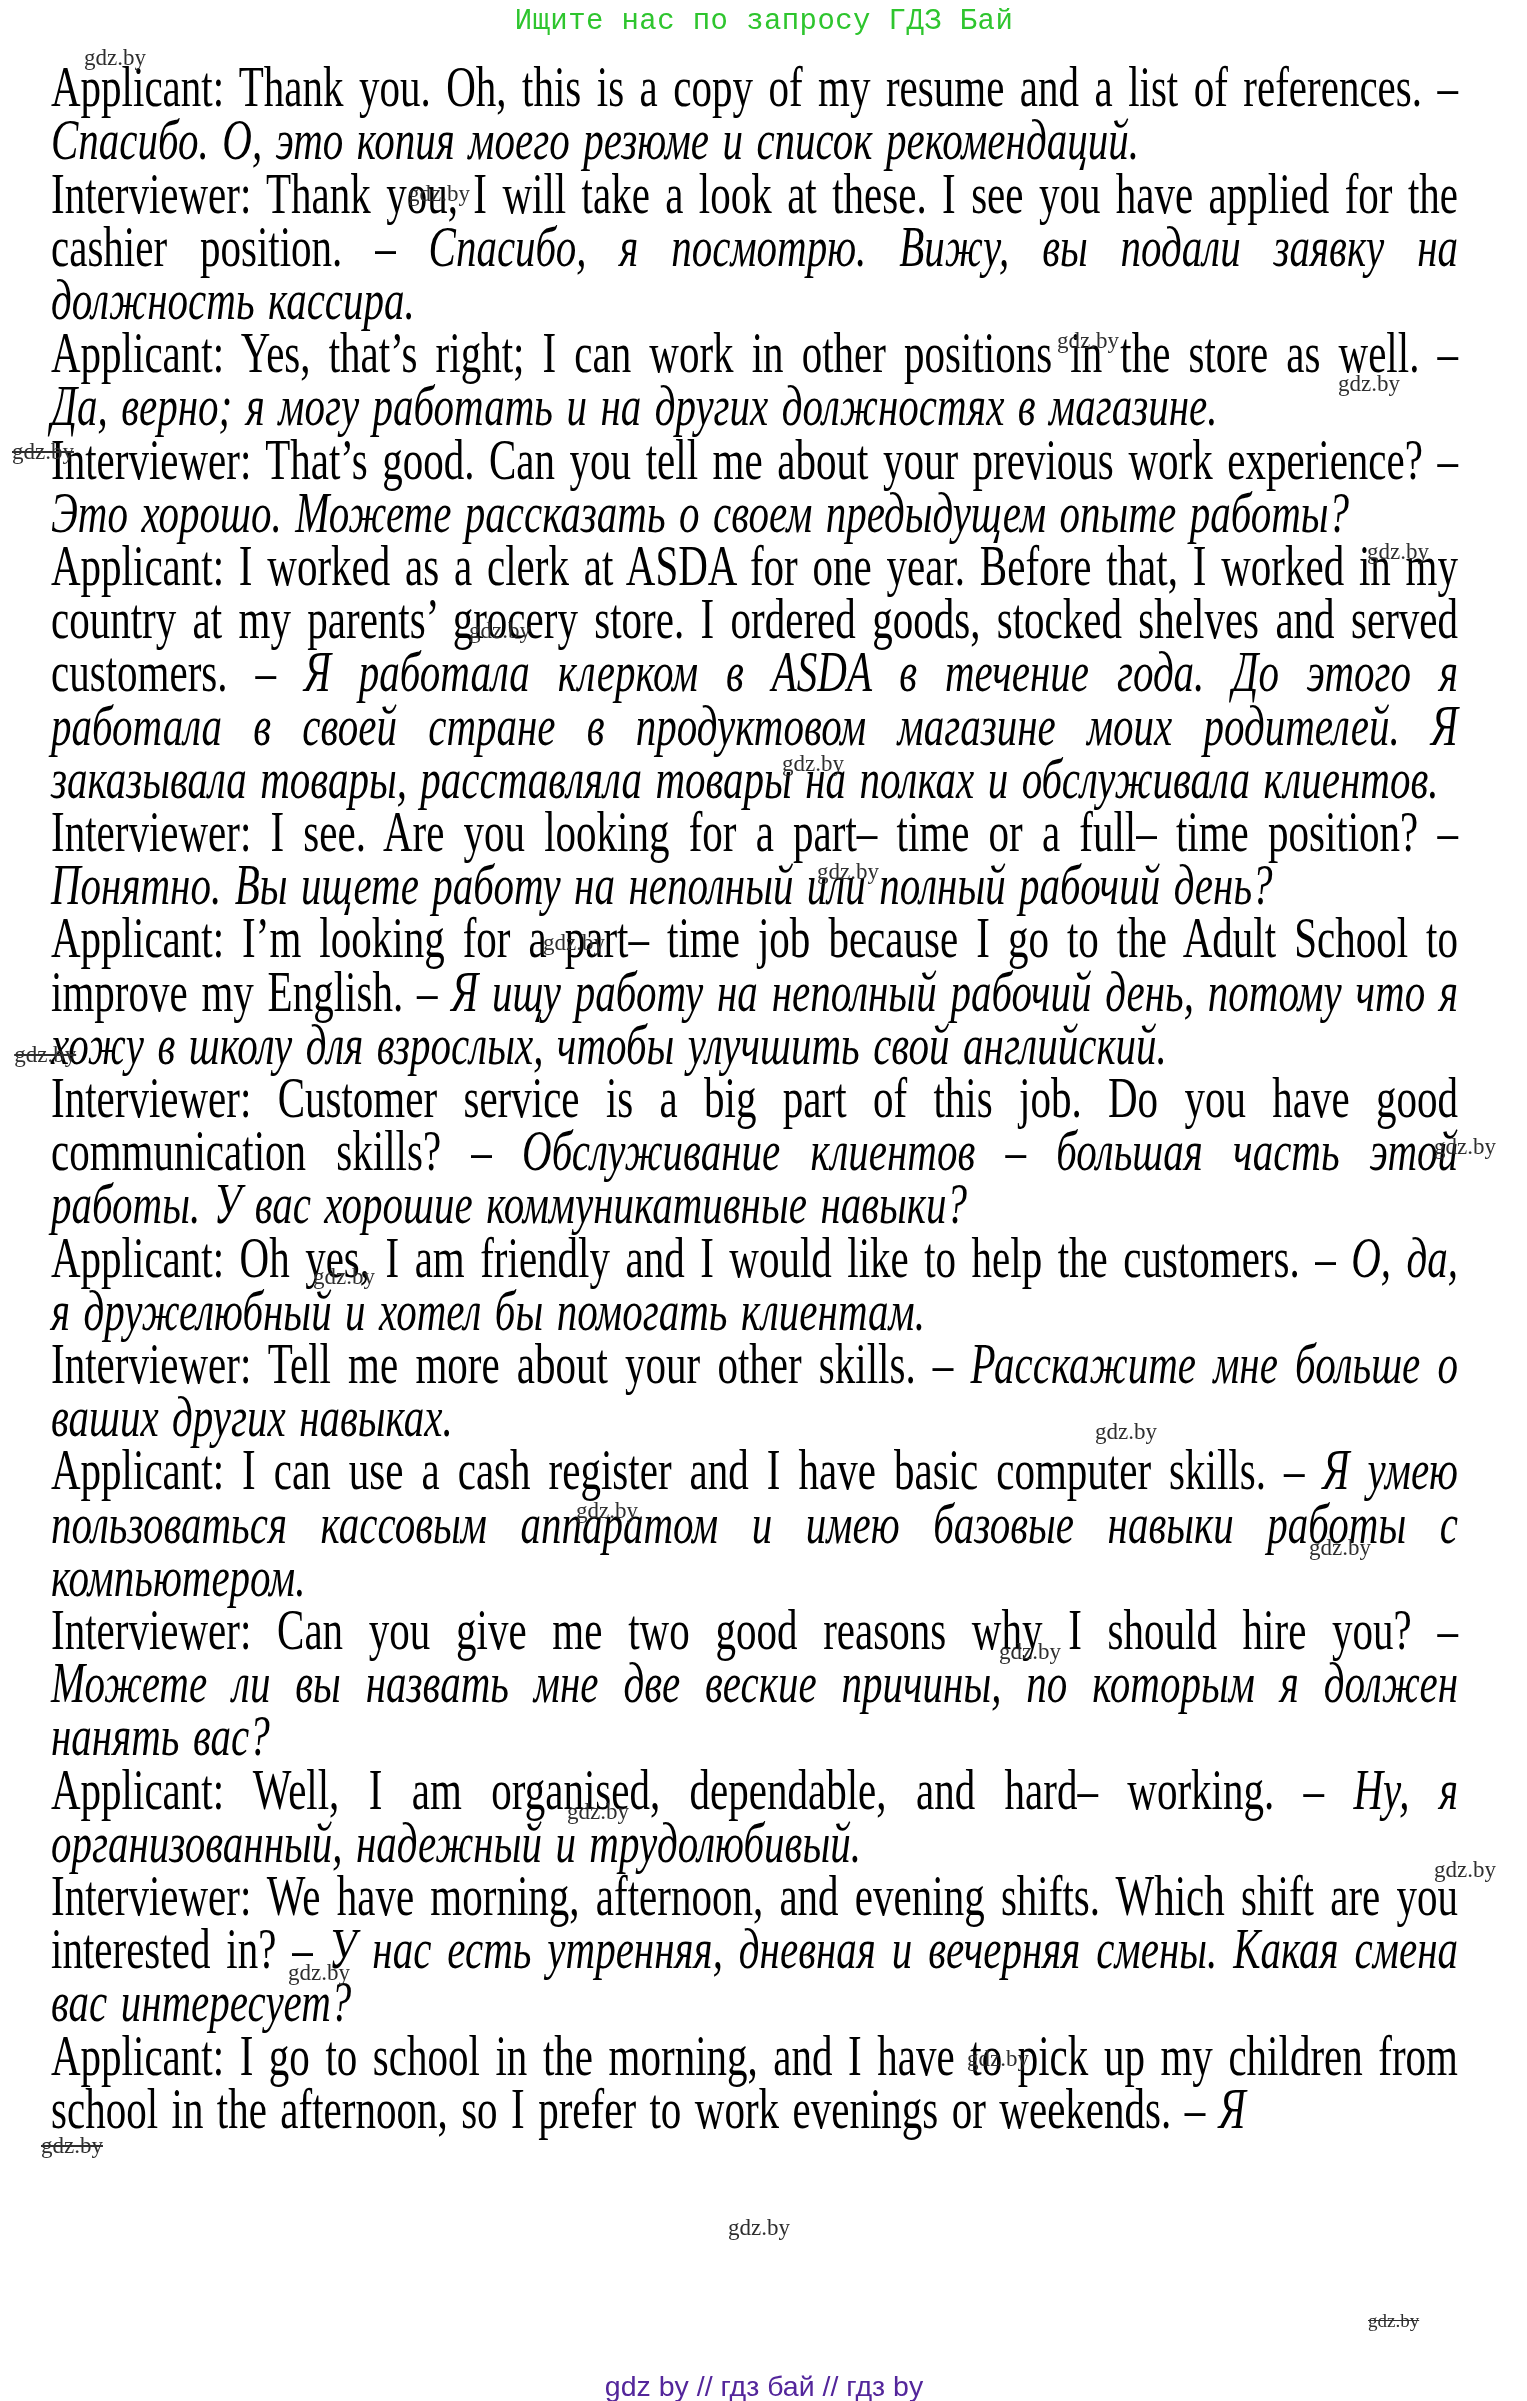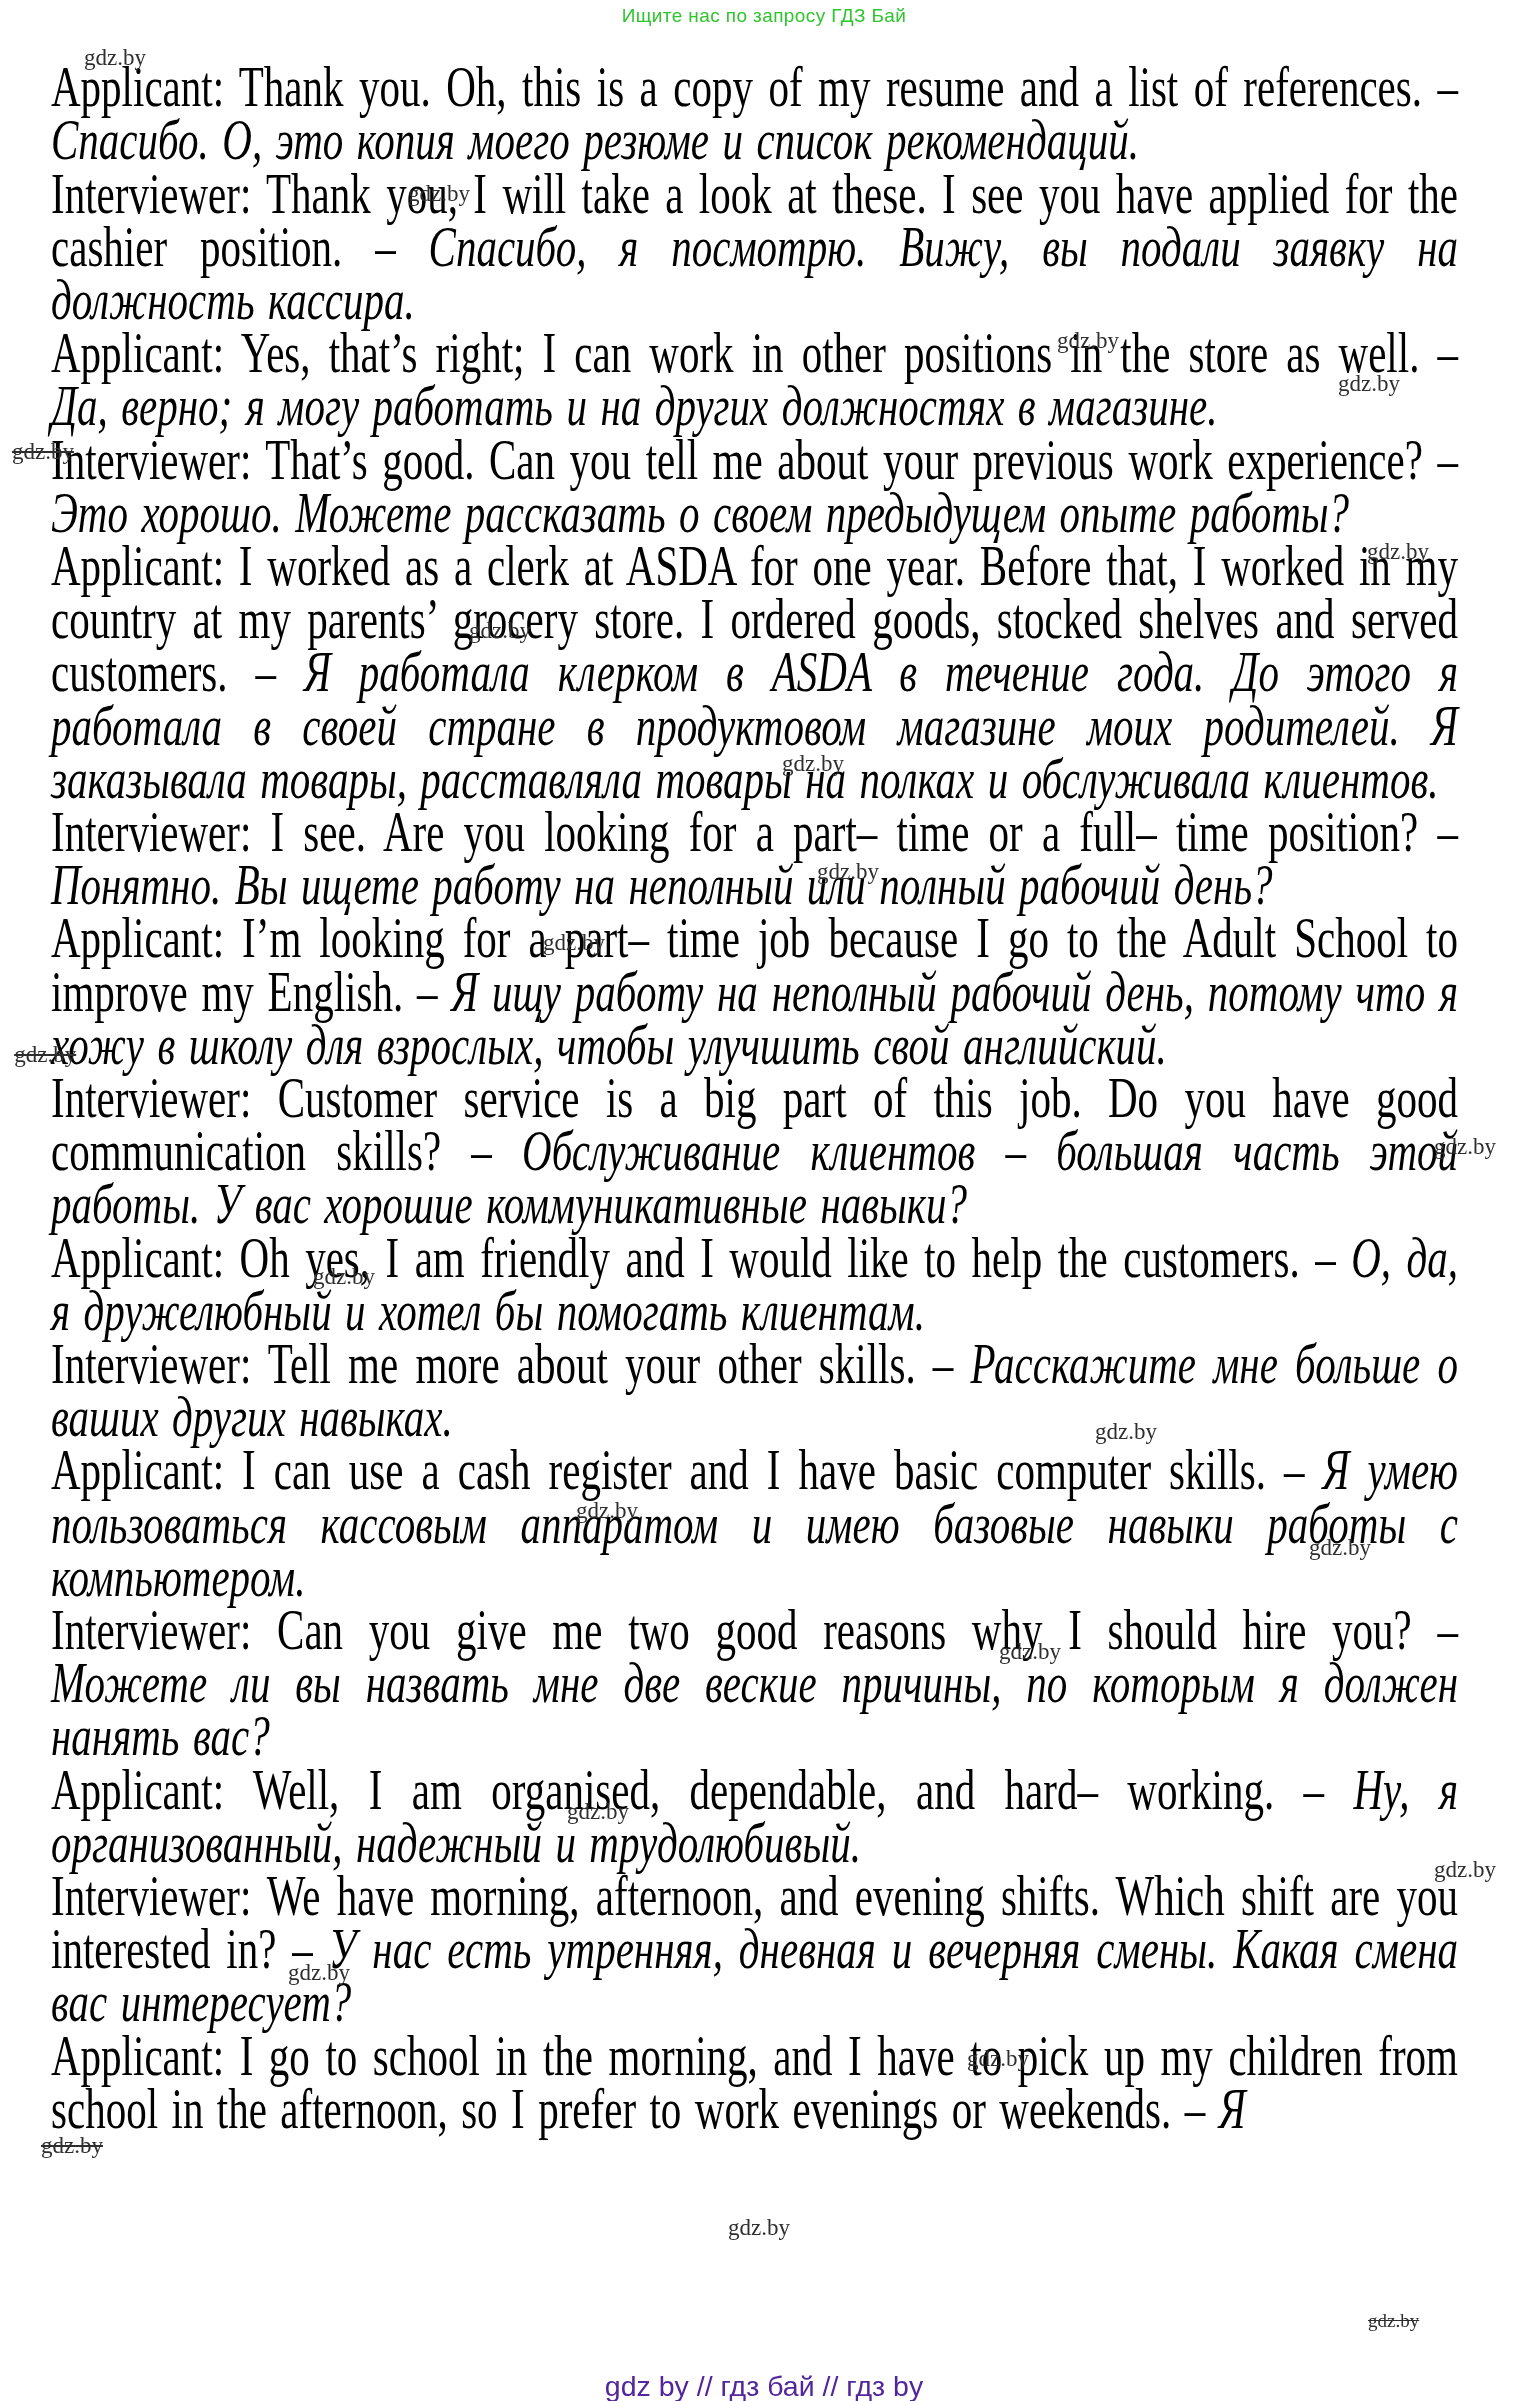--- a/index.html
+++ b/index.html
@@ -10,22 +10,22 @@
     background: #ffffff;
     overflow: hidden;
     font-family: "Liberation Serif", serif;
   }
   .promo {
     position: absolute;
     top: 4.7px;
     left: 0;
     width: 100%;
     text-align: center;
-    font-family: Liberation Sans, sans-serif;
-    font-size: 19px;
+    font-family: Liberation Mono, monospace;
+    font-size: 29px;
     letter-spacing: 0.4px;
   }
   .dialogue {
     position: absolute;
     left: 51px;
     top: 60px;
     width: 1407px;
     font-size: 41px;
     line-height: 38px;
     color: #000000;

